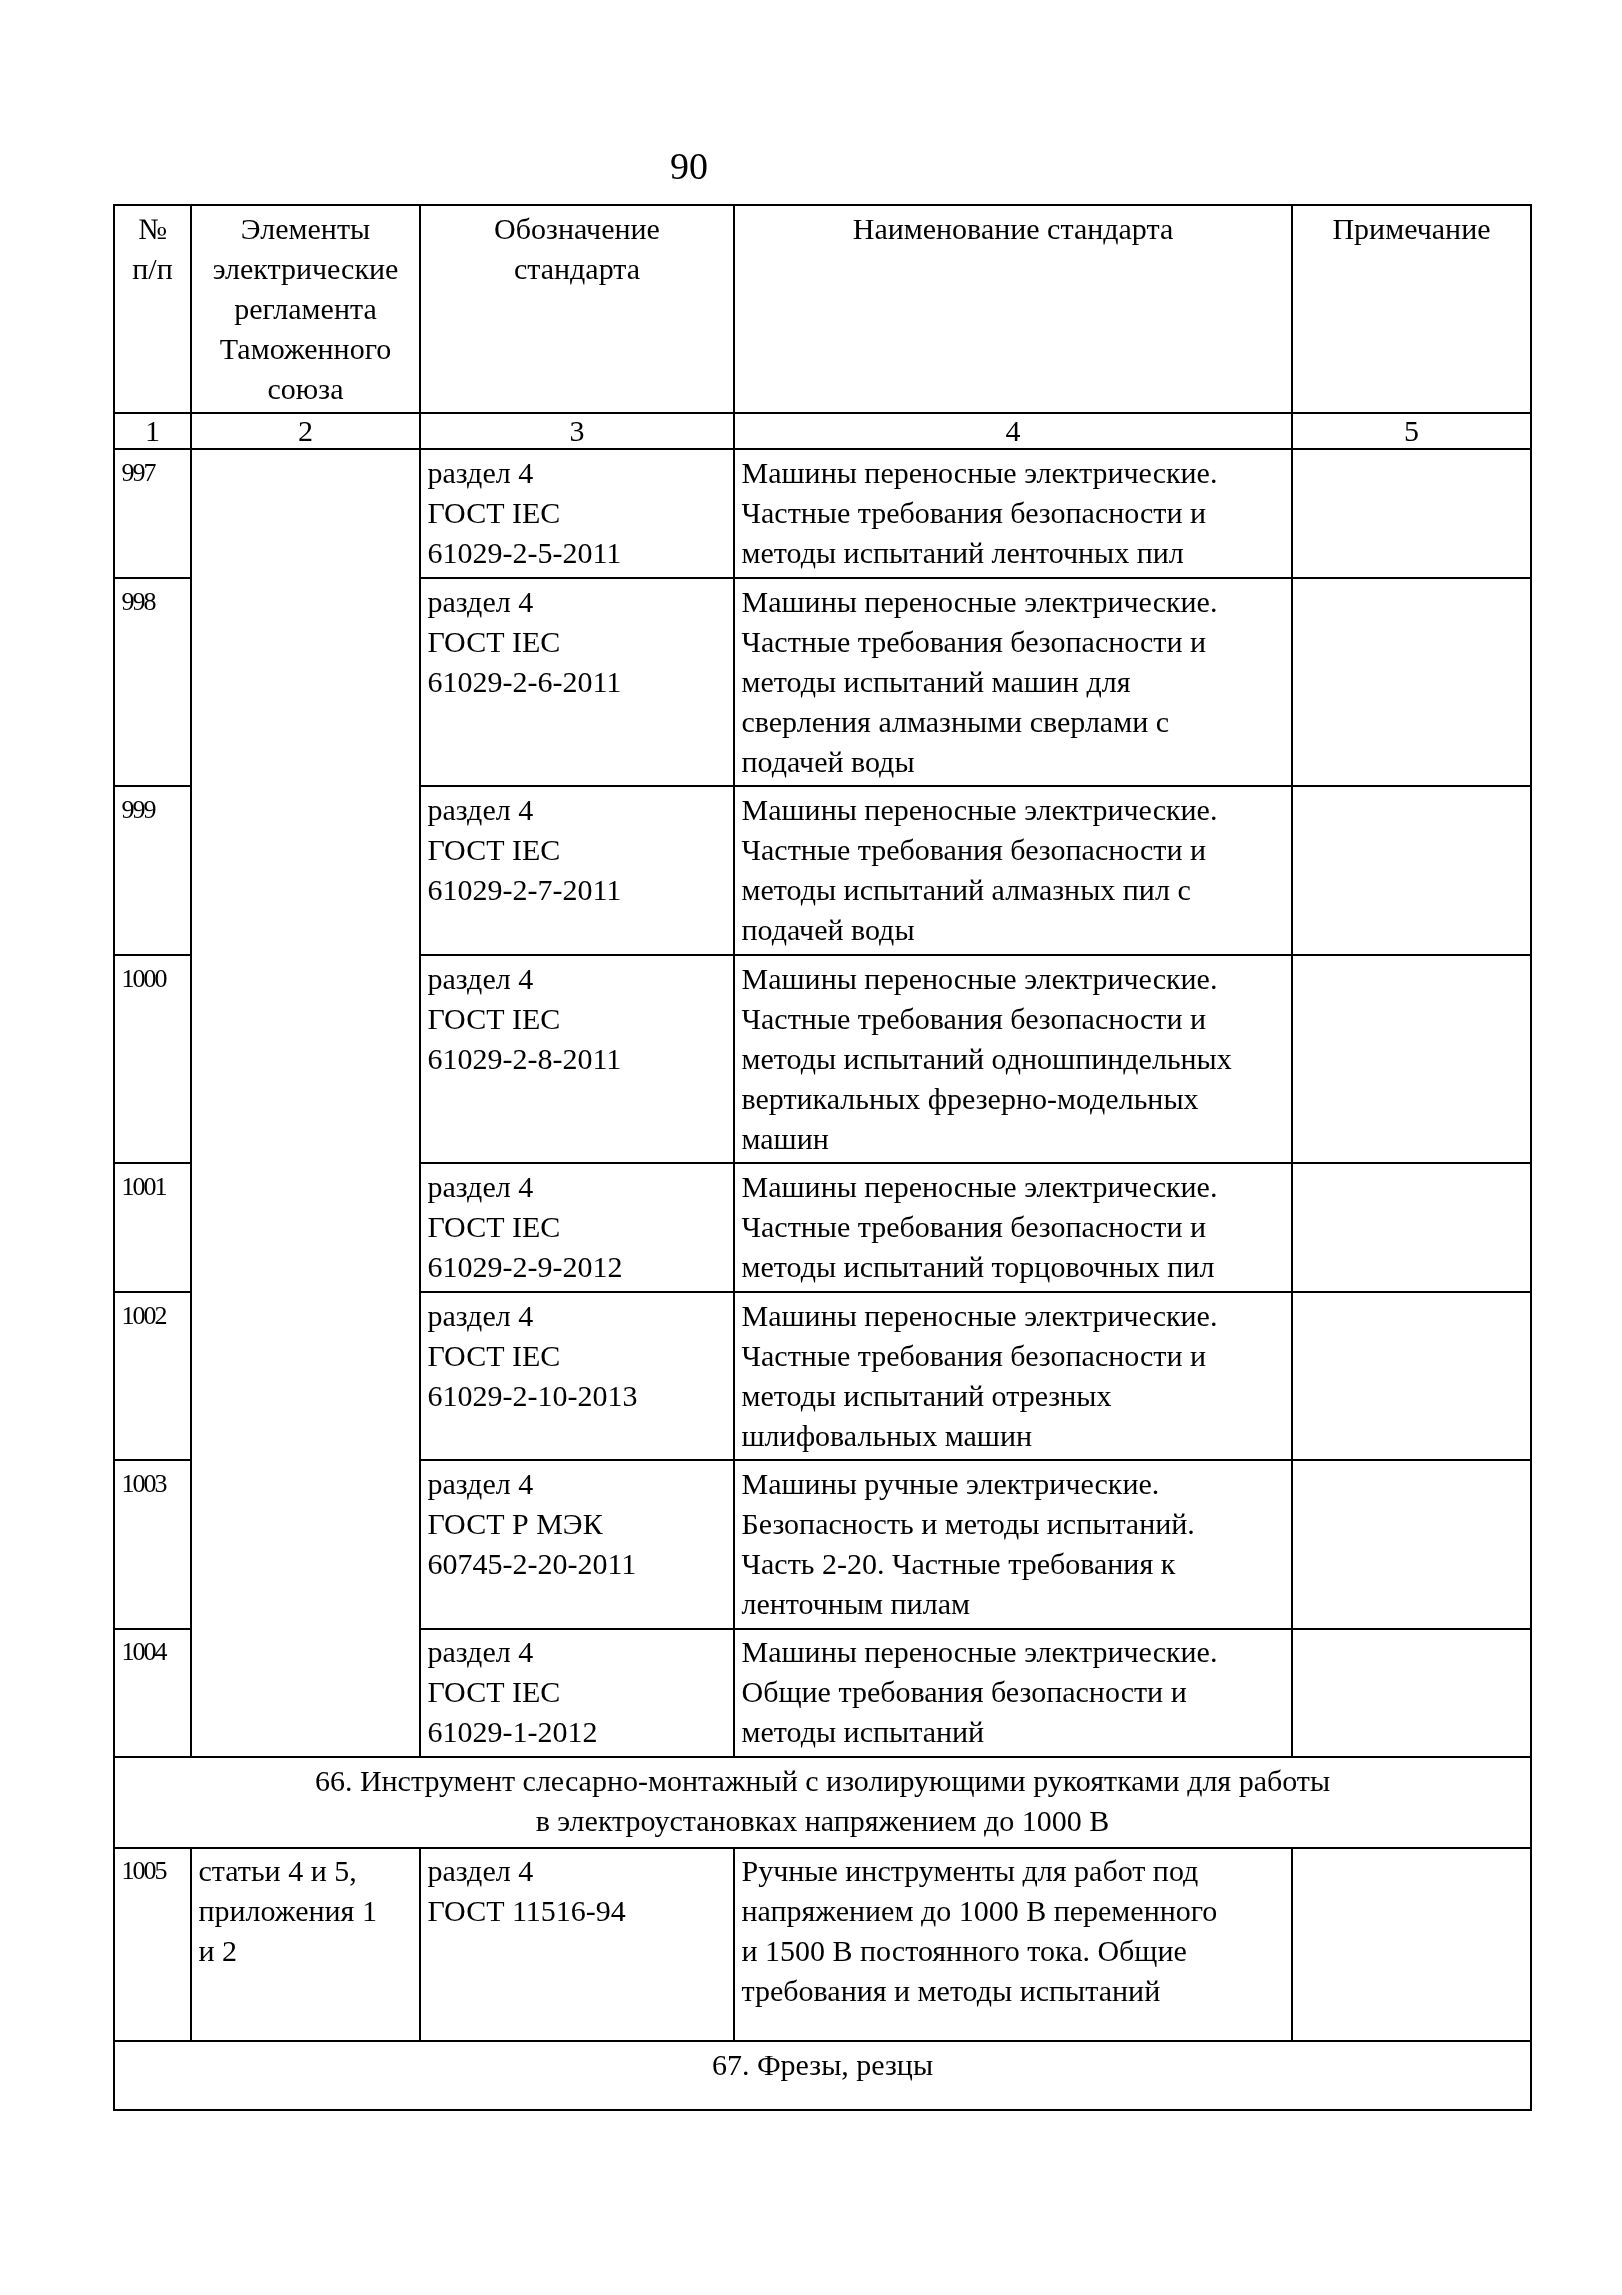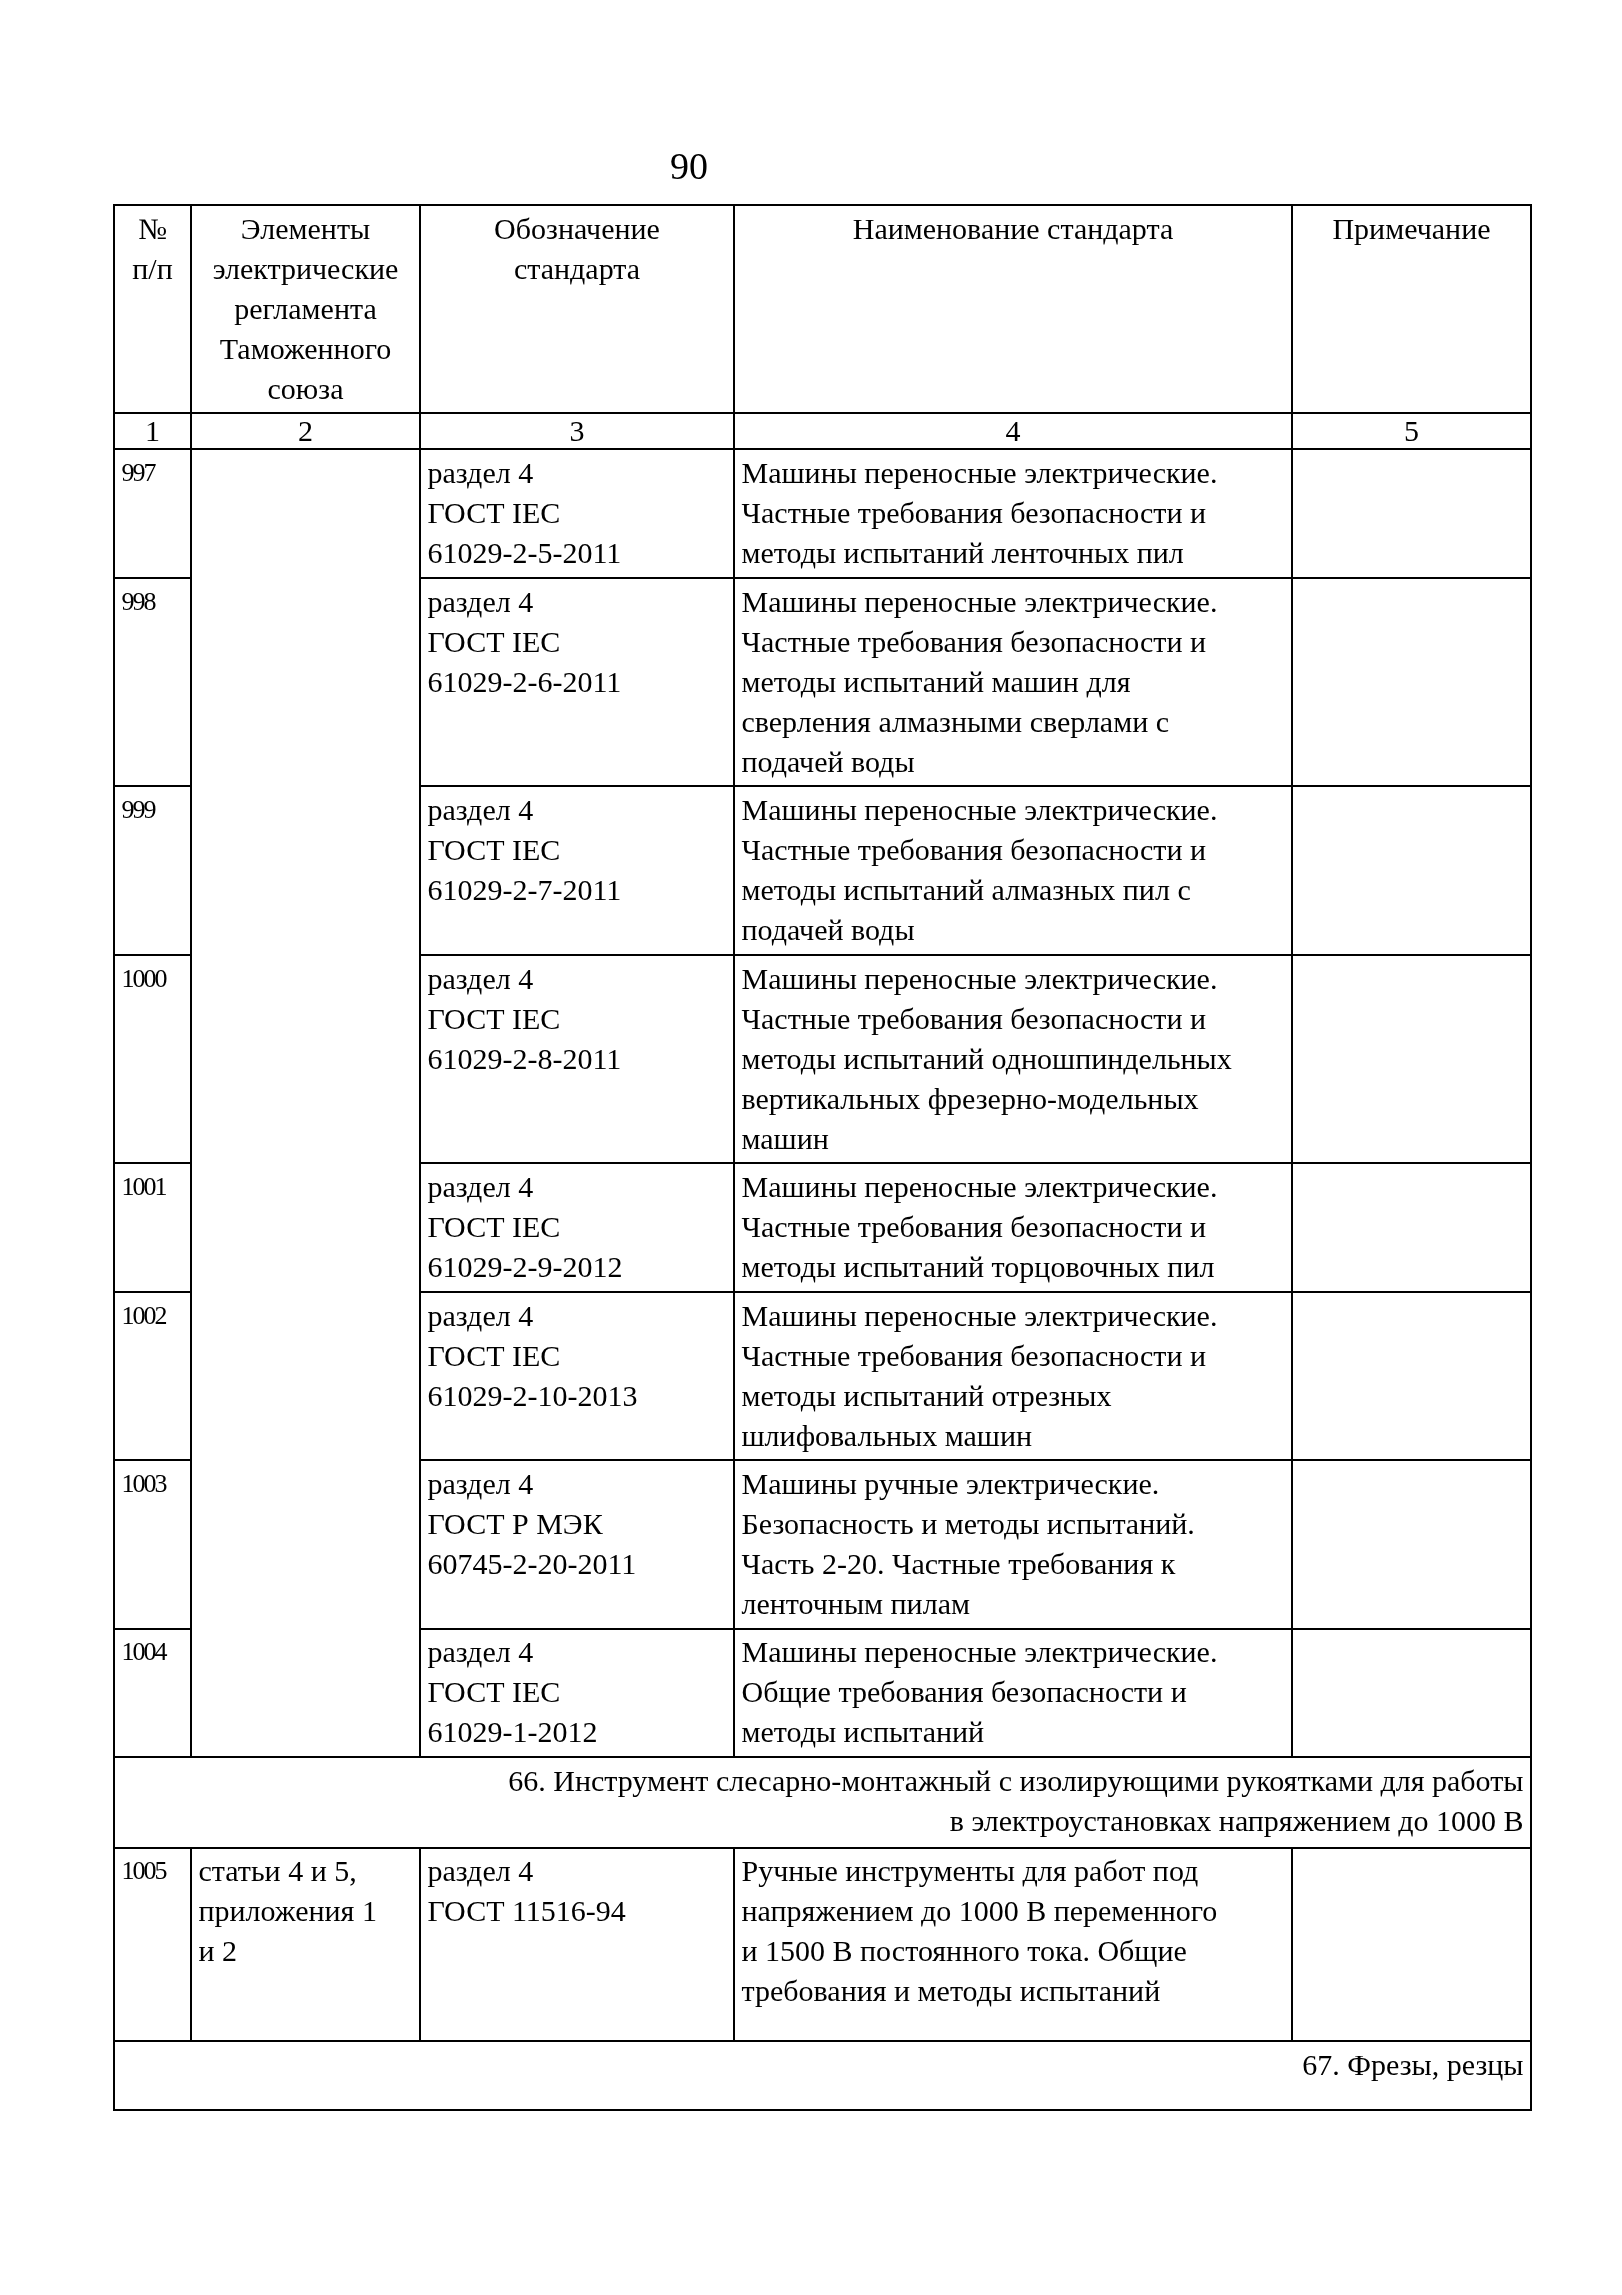--- a/index.html
+++ b/index.html
@@ -62,21 +62,21 @@
       letter-spacing: -2px;
       padding-left: 3.9px;
       padding-right: 1.3px;
     }
     td.elem-merged {
       border-top: 2px solid #000;
       border-bottom: 2px solid #000;
     }
     .line { display: block; white-space: nowrap; }
     td.section {
-      text-align: right;
+      text-align: center;
       padding: 13px 6.5px 9.2px 6.5px;
     }
     tr.r997 td { height: 118px; }
     tr.r998 td { height: 194px; }
     tr.r999 td { height: 157px; }
     tr.r1000 td { height: 194px; }
     tr.r1001 td { height: 118px; }
     tr.r1002 td { height: 154px; }
     tr.r1003 td { height: 154px; }
     tr.r1004 td { height: 115px; font-family: Liberation Serif, serif; }

